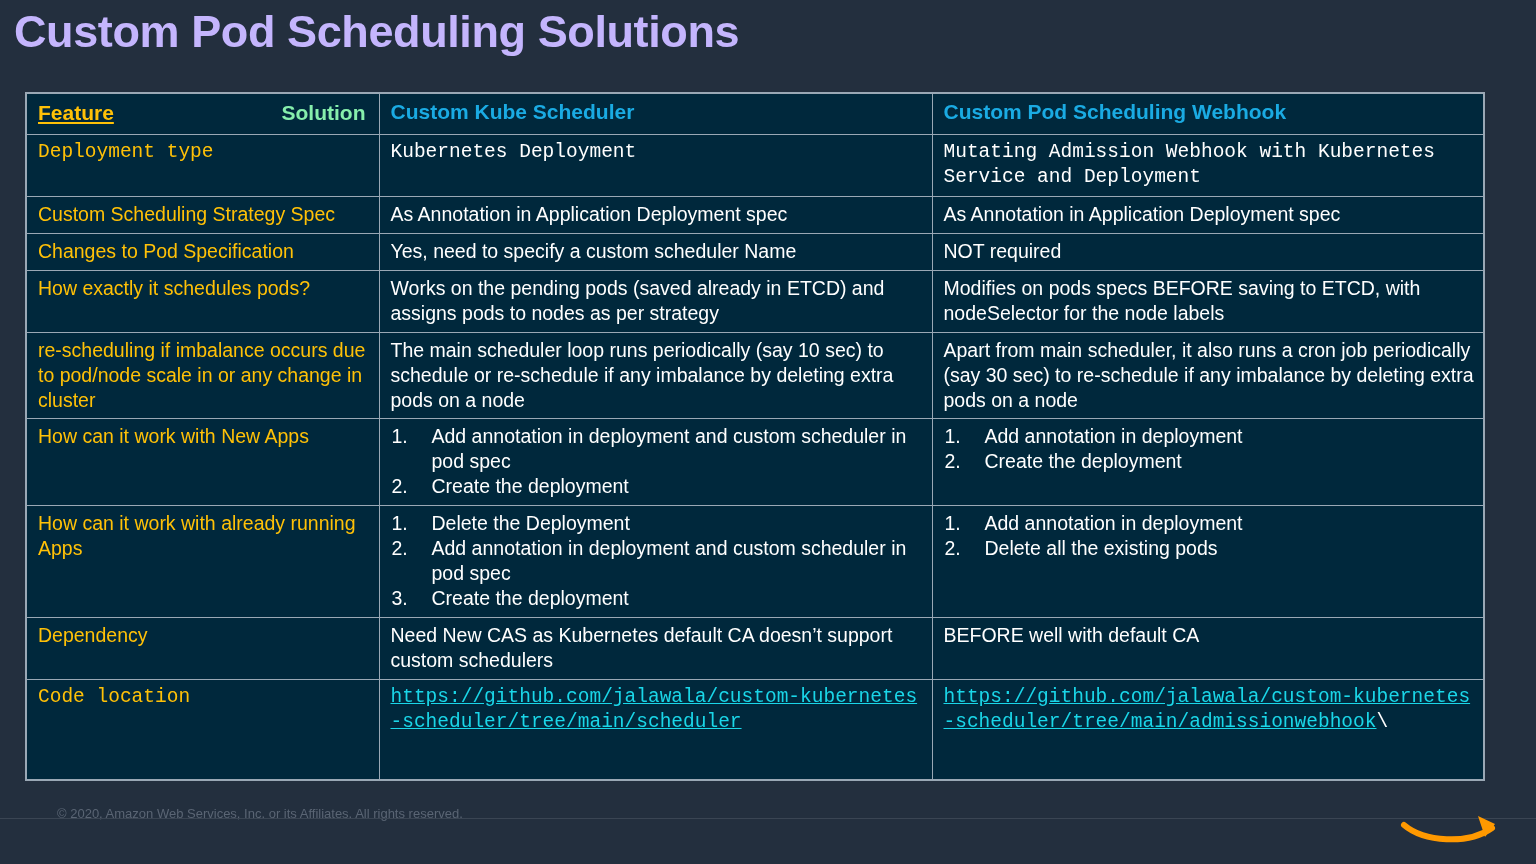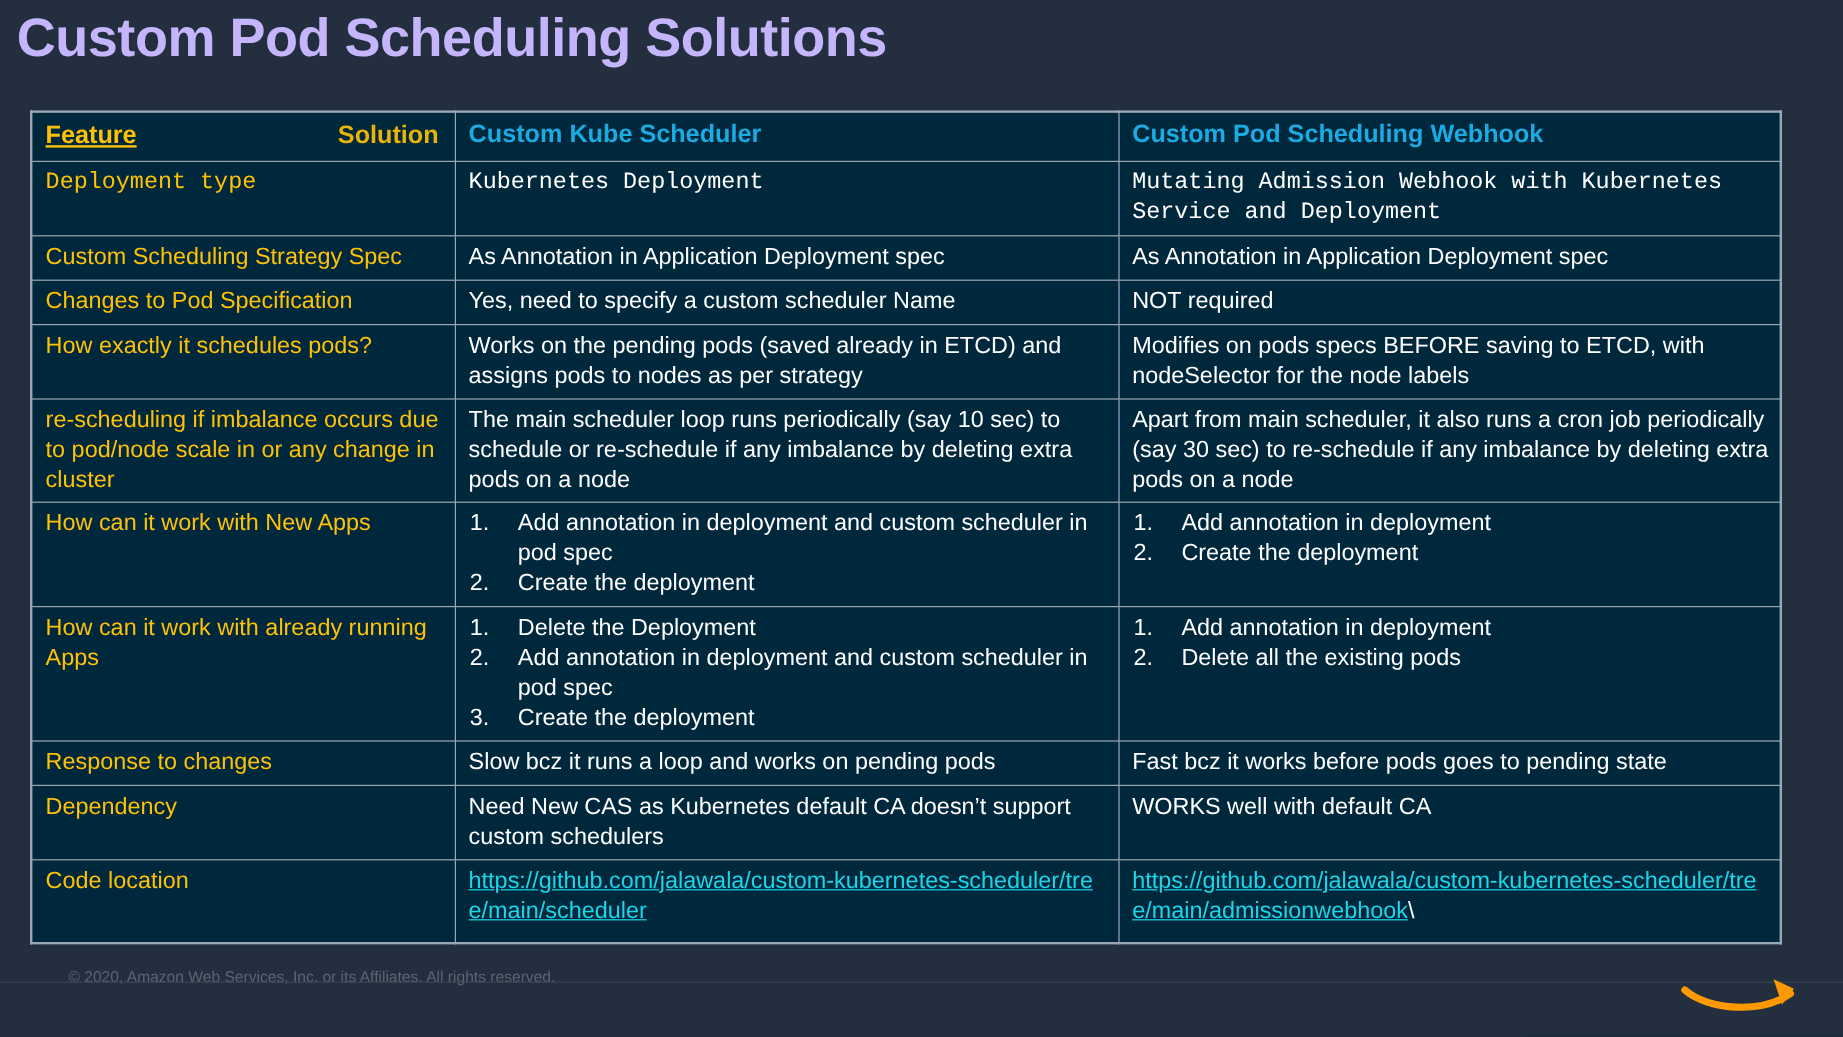--- a/index.html
+++ b/index.html
@@ -89,21 +89,21 @@
     justify-content: space-between;
     align-items: baseline;
   }
   .hdr-feature-label {
     color: #ffc107;
     font-weight: bold;
     font-size: 21px;
     text-decoration: underline;
   }
   .hdr-solution-label {
-    color: #eab308;
+    color: #86efac;
     font-weight: bold;
     font-size: 21px;
     padding-right: 2px;
   }
   .hdr-col-label {
     color: #1aabe3;
     font-weight: bold;
     font-size: 21px;
     white-space: nowrap;
   }
@@ -148,21 +148,21 @@
   .r-1    { height: 60px; font-family: Liberation Mono, monospace; }
   .r-2    { height: 35px; }
   .r-3    { height: 35px; }
   .r-4    { height: 58px; }
   .r-5    { height: 84px; }
   .r-6    { height: 84px; }
   .r-7    { height: 108px; }
   .r-8    { height: 35px; }
   .r-9    { height: 36px; }
   .r-10   { height: 59px; }
-  .r-11   { height: 70px; }
+  .r-11   { height: 100px; font-family: Liberation Mono, monospace; }
 </style>
 </head>
 <body>
 
 <div class="slide-title">Custom Pod Scheduling Solutions</div>
 
 <table class="cmp-table">
   <colgroup>
     <col class="c-feature">
     <col class="c-kube">
@@ -270,30 +270,25 @@
           </li>
           <li>
             <span class="li-num">2.</span>
             <span>Delete all the existing pods</span>
           </li>
         </ol>
       </td>
     </tr>
 
 
-    <tr class="r-9">
-      <td class="feat-cell">Response to changes</td>
-      <td>Slow bcz it runs a loop and works on pending pods</td>
-      <td>Fast bcz it works before pods goes to pending state</td>
-    </tr>
 
     <tr class="r-10">
       <td class="feat-cell">Dependency</td>
       <td>Need New CAS as Kubernetes default CA doesn’t support custom schedulers</td>
-      <td>WORKS well with default CA</td>
+      <td>BEFORE well with default CA</td>
     </tr>
 
     <tr class="r-11">
       <td class="feat-cell">Code location</td>
       <td>
         <a class="cell-link" href="#">https://github.com/jalawala/custom-kubernetes-scheduler/tree/main/scheduler</a>
       </td>
       <td>
         <a class="cell-link" href="#">https://github.com/jalawala/custom-kubernetes-scheduler/tree/main/admissionwebhook</a><span class="link-tail">\</span>
       </td>

